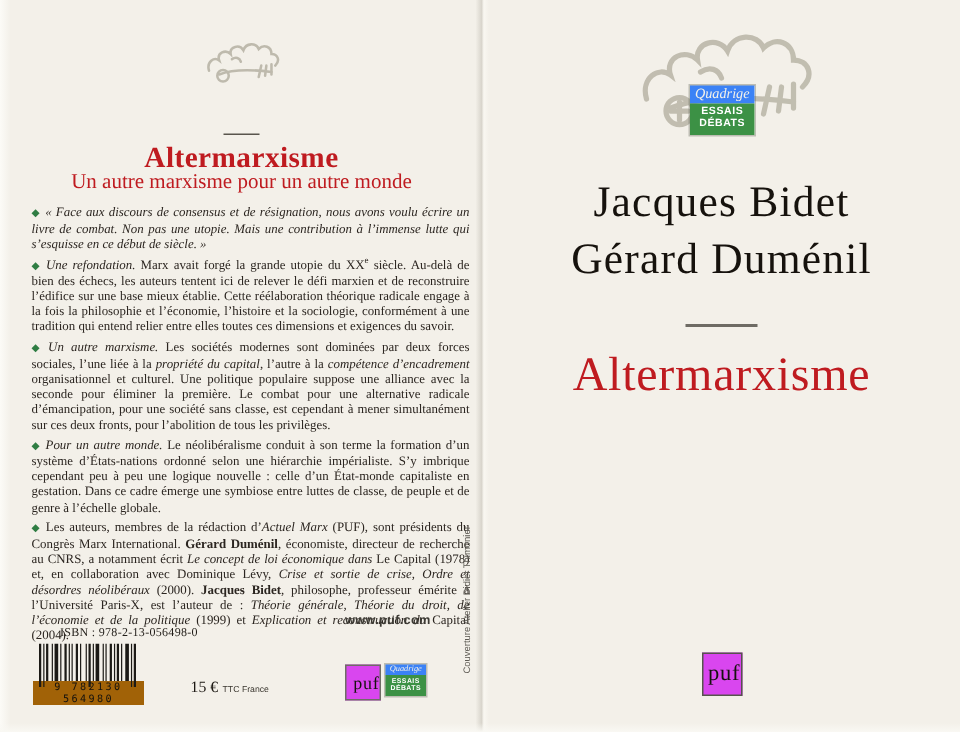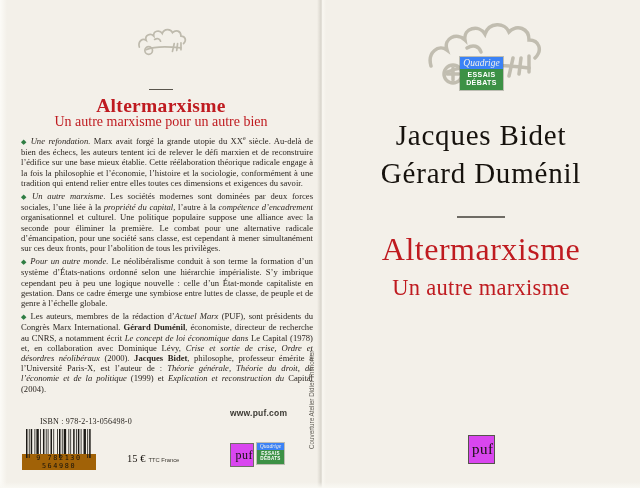--- a/index.html
+++ b/index.html
@@ -83,23 +83,24 @@
         <path d="M14 52 C10 38 22 30 30 36 C26 24 40 18 48 26 C46 14 62 10 68 20 C72 8 88 8 92 18 C100 10 112 14 112 26 C122 26 126 36 118 44"></path>
         <path d="M30 58 C50 50 80 50 112 54"></path>
         <circle cx="36" cy="60" r="9"></circle>
         <path d="M96 44 L92 62 M104 44 L102 60 M112 42 L112 58"></path>
         <path d="M50 34 C56 30 62 32 64 38"></path>
       </g>
     </svg>
 
     <div class="b-divider"></div>
     <div class="b-title">Altermarxisme</div>
-    <div class="b-subtitle">Un autre marxisme pour un autre bien</div>
+    <div class="b-subtitle">Un autre marxisme pour un autre monde</div>
 
     <div class="b-paras" id="paras">
+        <p class="bpara"><span class="bullet">◆</span><span class="it">« Face aux discours de consensus et de résignation, nous avons voulu écrire un livre de combat. Non pas une utopie. Mais une contribution à l’immense lutte qui s’esquisse en ce début de siècle. »</span></p>
         <p class="bpara"><span class="bullet">◆</span><span class="it">Une refondation.</span><span> Marx avait forgé la grande utopie du XX</span><sup>e</sup><span> siècle. Au-delà de bien des échecs, les auteurs tentent ici de relever le défi marxien et de reconstruire l’édifice sur une base mieux établie. Cette réélaboration théorique radicale engage à la fois la philosophie et l’économie, l’histoire et la sociologie, conformément à une tradition qui entend relier entre elles toutes ces dimensions et exigences du savoir.</span></p>
         <p class="bpara"><span class="bullet">◆</span><span class="it">Un autre marxisme.</span><span> Les sociétés modernes sont dominées par deux forces sociales, l’une liée à la </span><span class="it">propriété du capital</span><span>, l’autre à la </span><span class="it">compétence d’encadrement</span><span> organisationnel et culturel. Une politique populaire suppose une alliance avec la seconde pour éliminer la première. Le combat pour une alternative radicale d’émancipation, pour une société sans classe, est cependant à mener simultanément sur ces deux fronts, pour l’abolition de tous les privilèges.</span></p>
         <p class="bpara"><span class="bullet">◆</span><span class="it">Pour un autre monde.</span><span> Le néolibéralisme conduit à son terme la formation d’un système d’États-nations ordonné selon une hiérarchie impérialiste. S’y imbrique cependant peu à peu une logique nouvelle : celle d’un État-monde capitaliste en gestation. Dans ce cadre émerge une symbiose entre luttes de classe, de peuple et de genre à l’échelle globale.</span></p>
         <p class="bpara"><span class="bullet">◆</span><span>Les auteurs, membres de la rédaction d’</span><span class="it">Actuel Marx</span><span> (PUF), sont présidents du Congrès Marx International. </span><span class="bd">Gérard Duménil</span><span>, économiste, directeur de recherche au CNRS, a notamment écrit </span><span class="it">Le concept de loi économique dans</span><span> Le Capital (1978) et, en collaboration avec Dominique Lévy, </span><span class="it">Crise et sortie de crise, Ordre et désordres néolibéraux</span><span> (2000). </span><span class="bd">Jacques Bidet</span><span>, philosophe, professeur émérite à l’Université Paris-X, est l’auteur de : </span><span class="it">Théorie générale, Théorie du droit, de l’économie et de la politique</span><span> (1999) et </span><span class="it">Explication et reconstruction du</span><span> Capital (2004).</span></p>
       </div>
 
     <div class="isbn">ISBN : 978-2-13-056498-0</div>
 
     <div class="barcode">
       <svg id="bc" width="70" height="30">
@@ -172,19 +173,18 @@
       <div class="qb-bottom">
         <span>ESSAIS</span>
         <span>DÉBATS</span>
       </div>
     </div>
 
     <div class="f-author a1">Jacques Bidet</div>
     <div class="f-author a2">Gérard Duménil</div>
     <div class="f-divider"></div>
     <div class="f-title">Altermarxisme</div>
-    <div class="f-sub s1">Un autre marxisme</div>
 
     <div class="puf-box front-puf">
       <span>puf</span>
     </div>
   </div>
 </div>
 
 </body></html>

